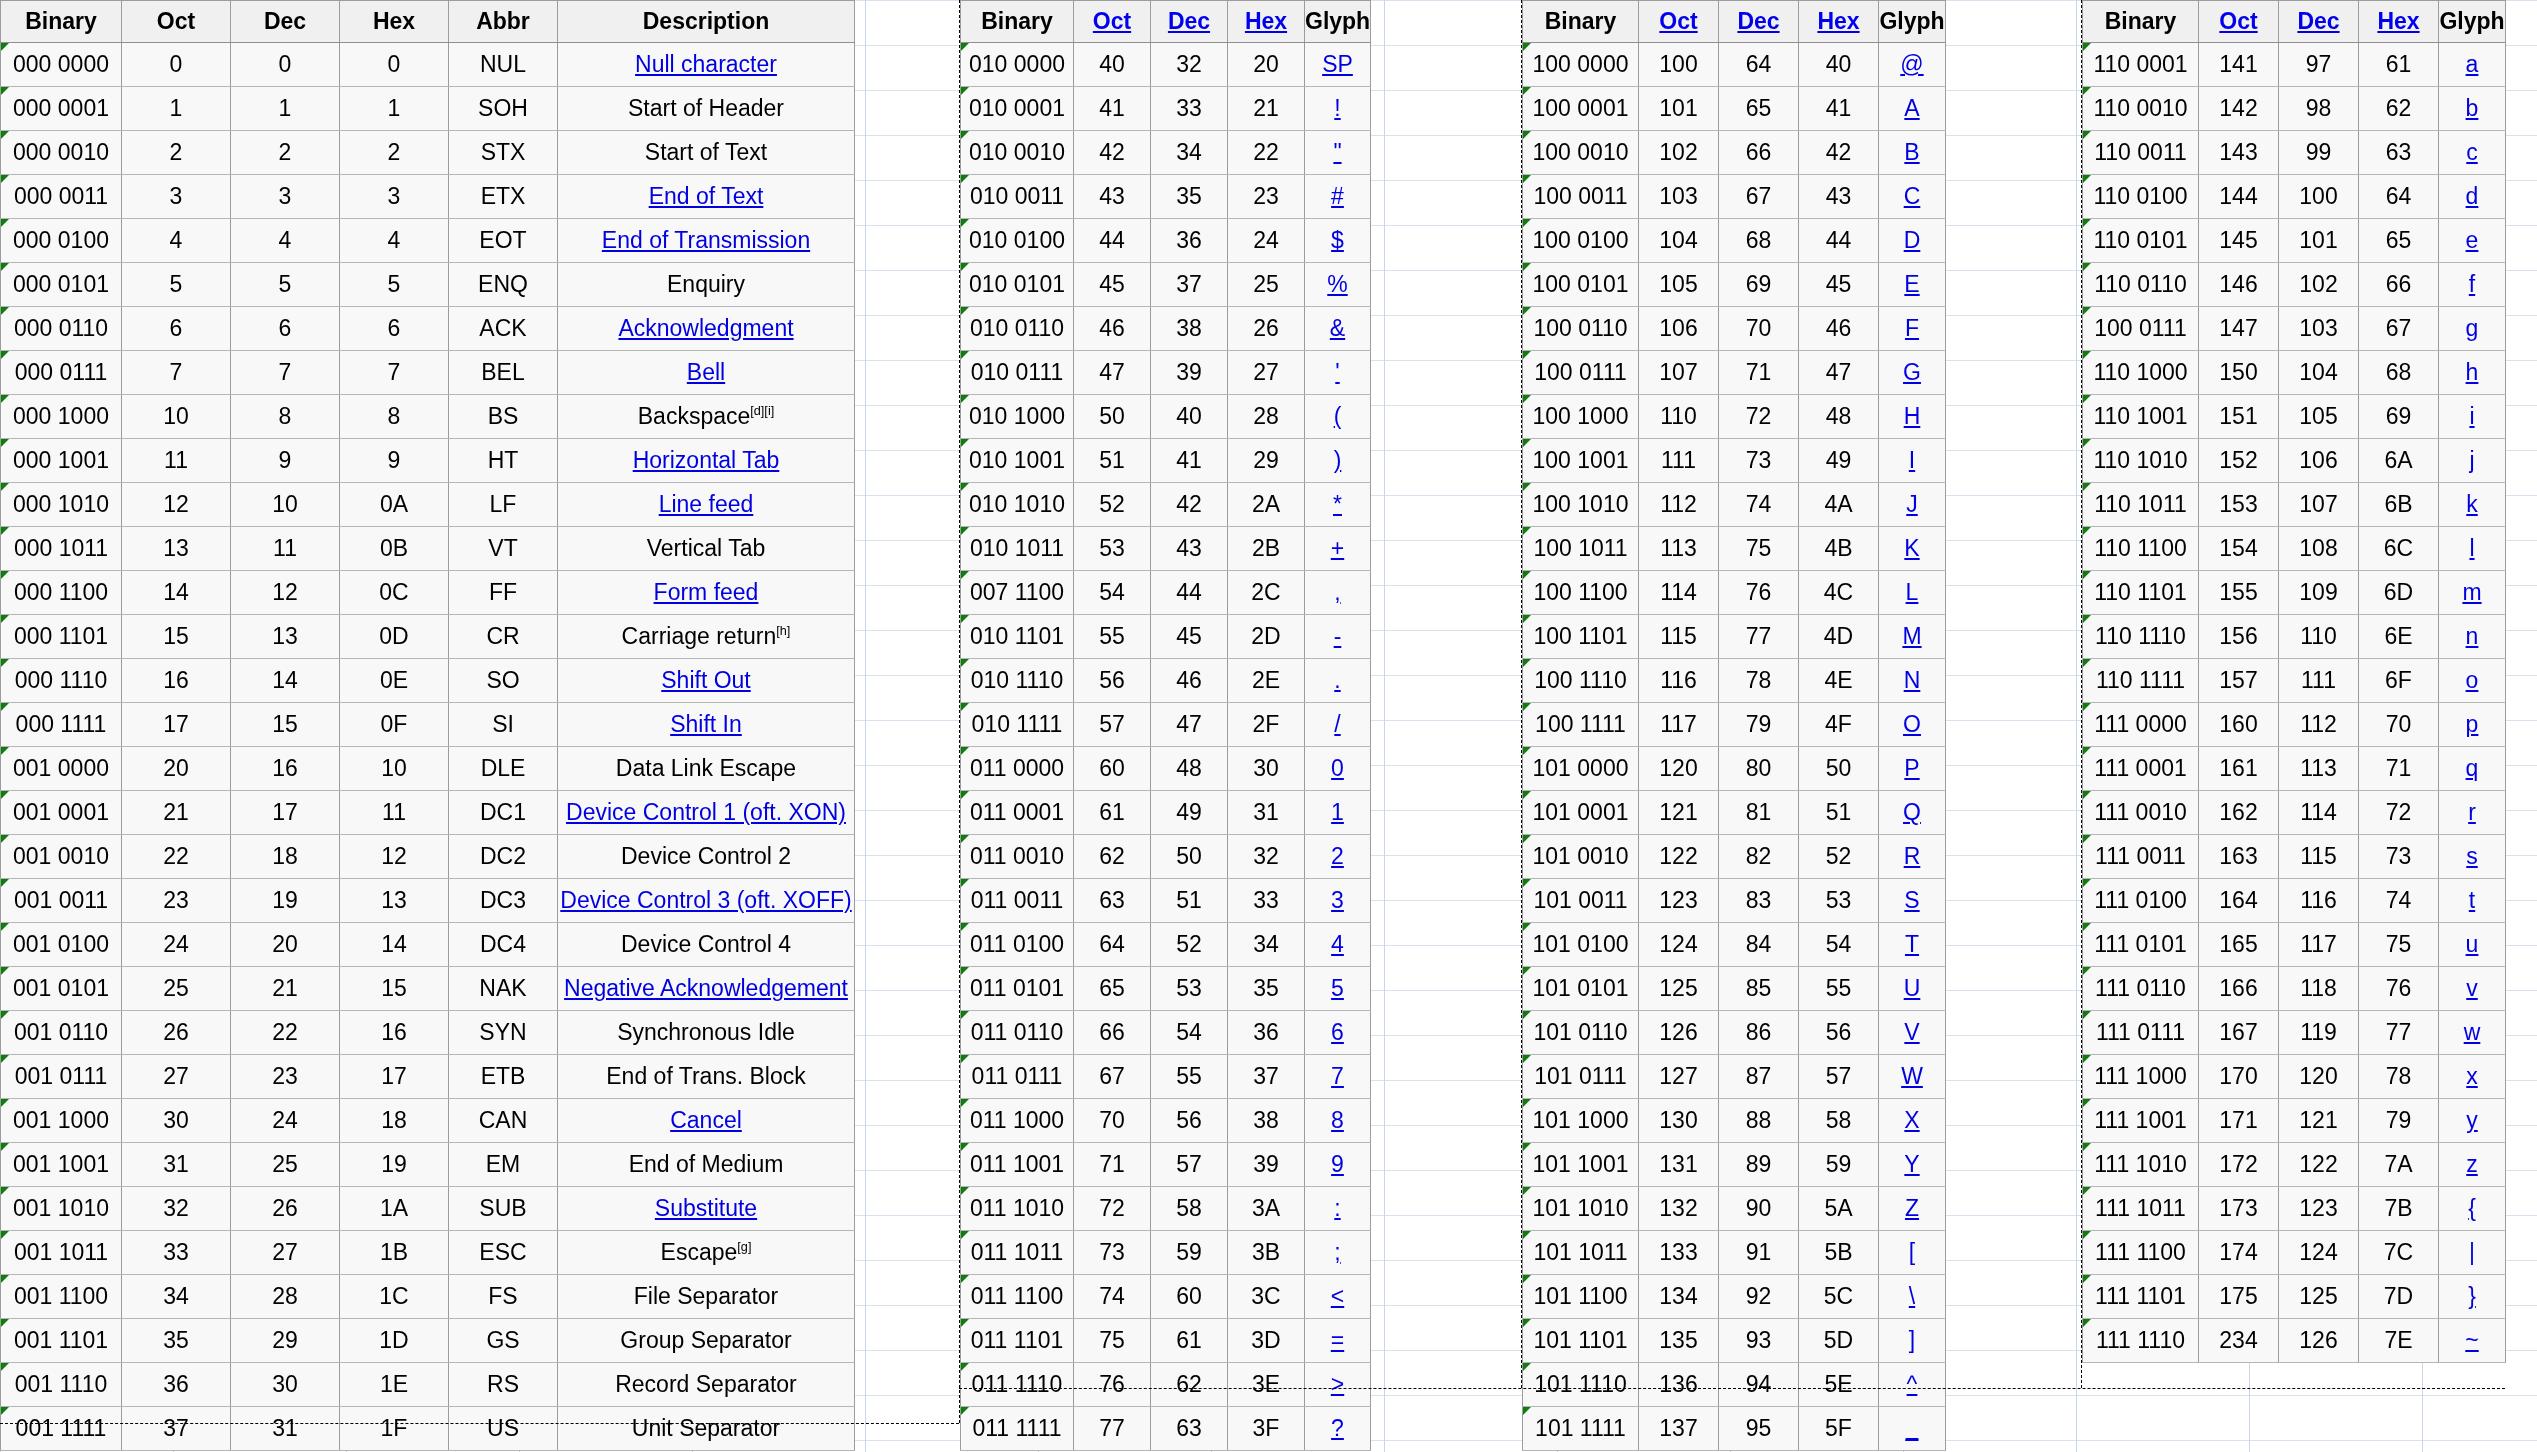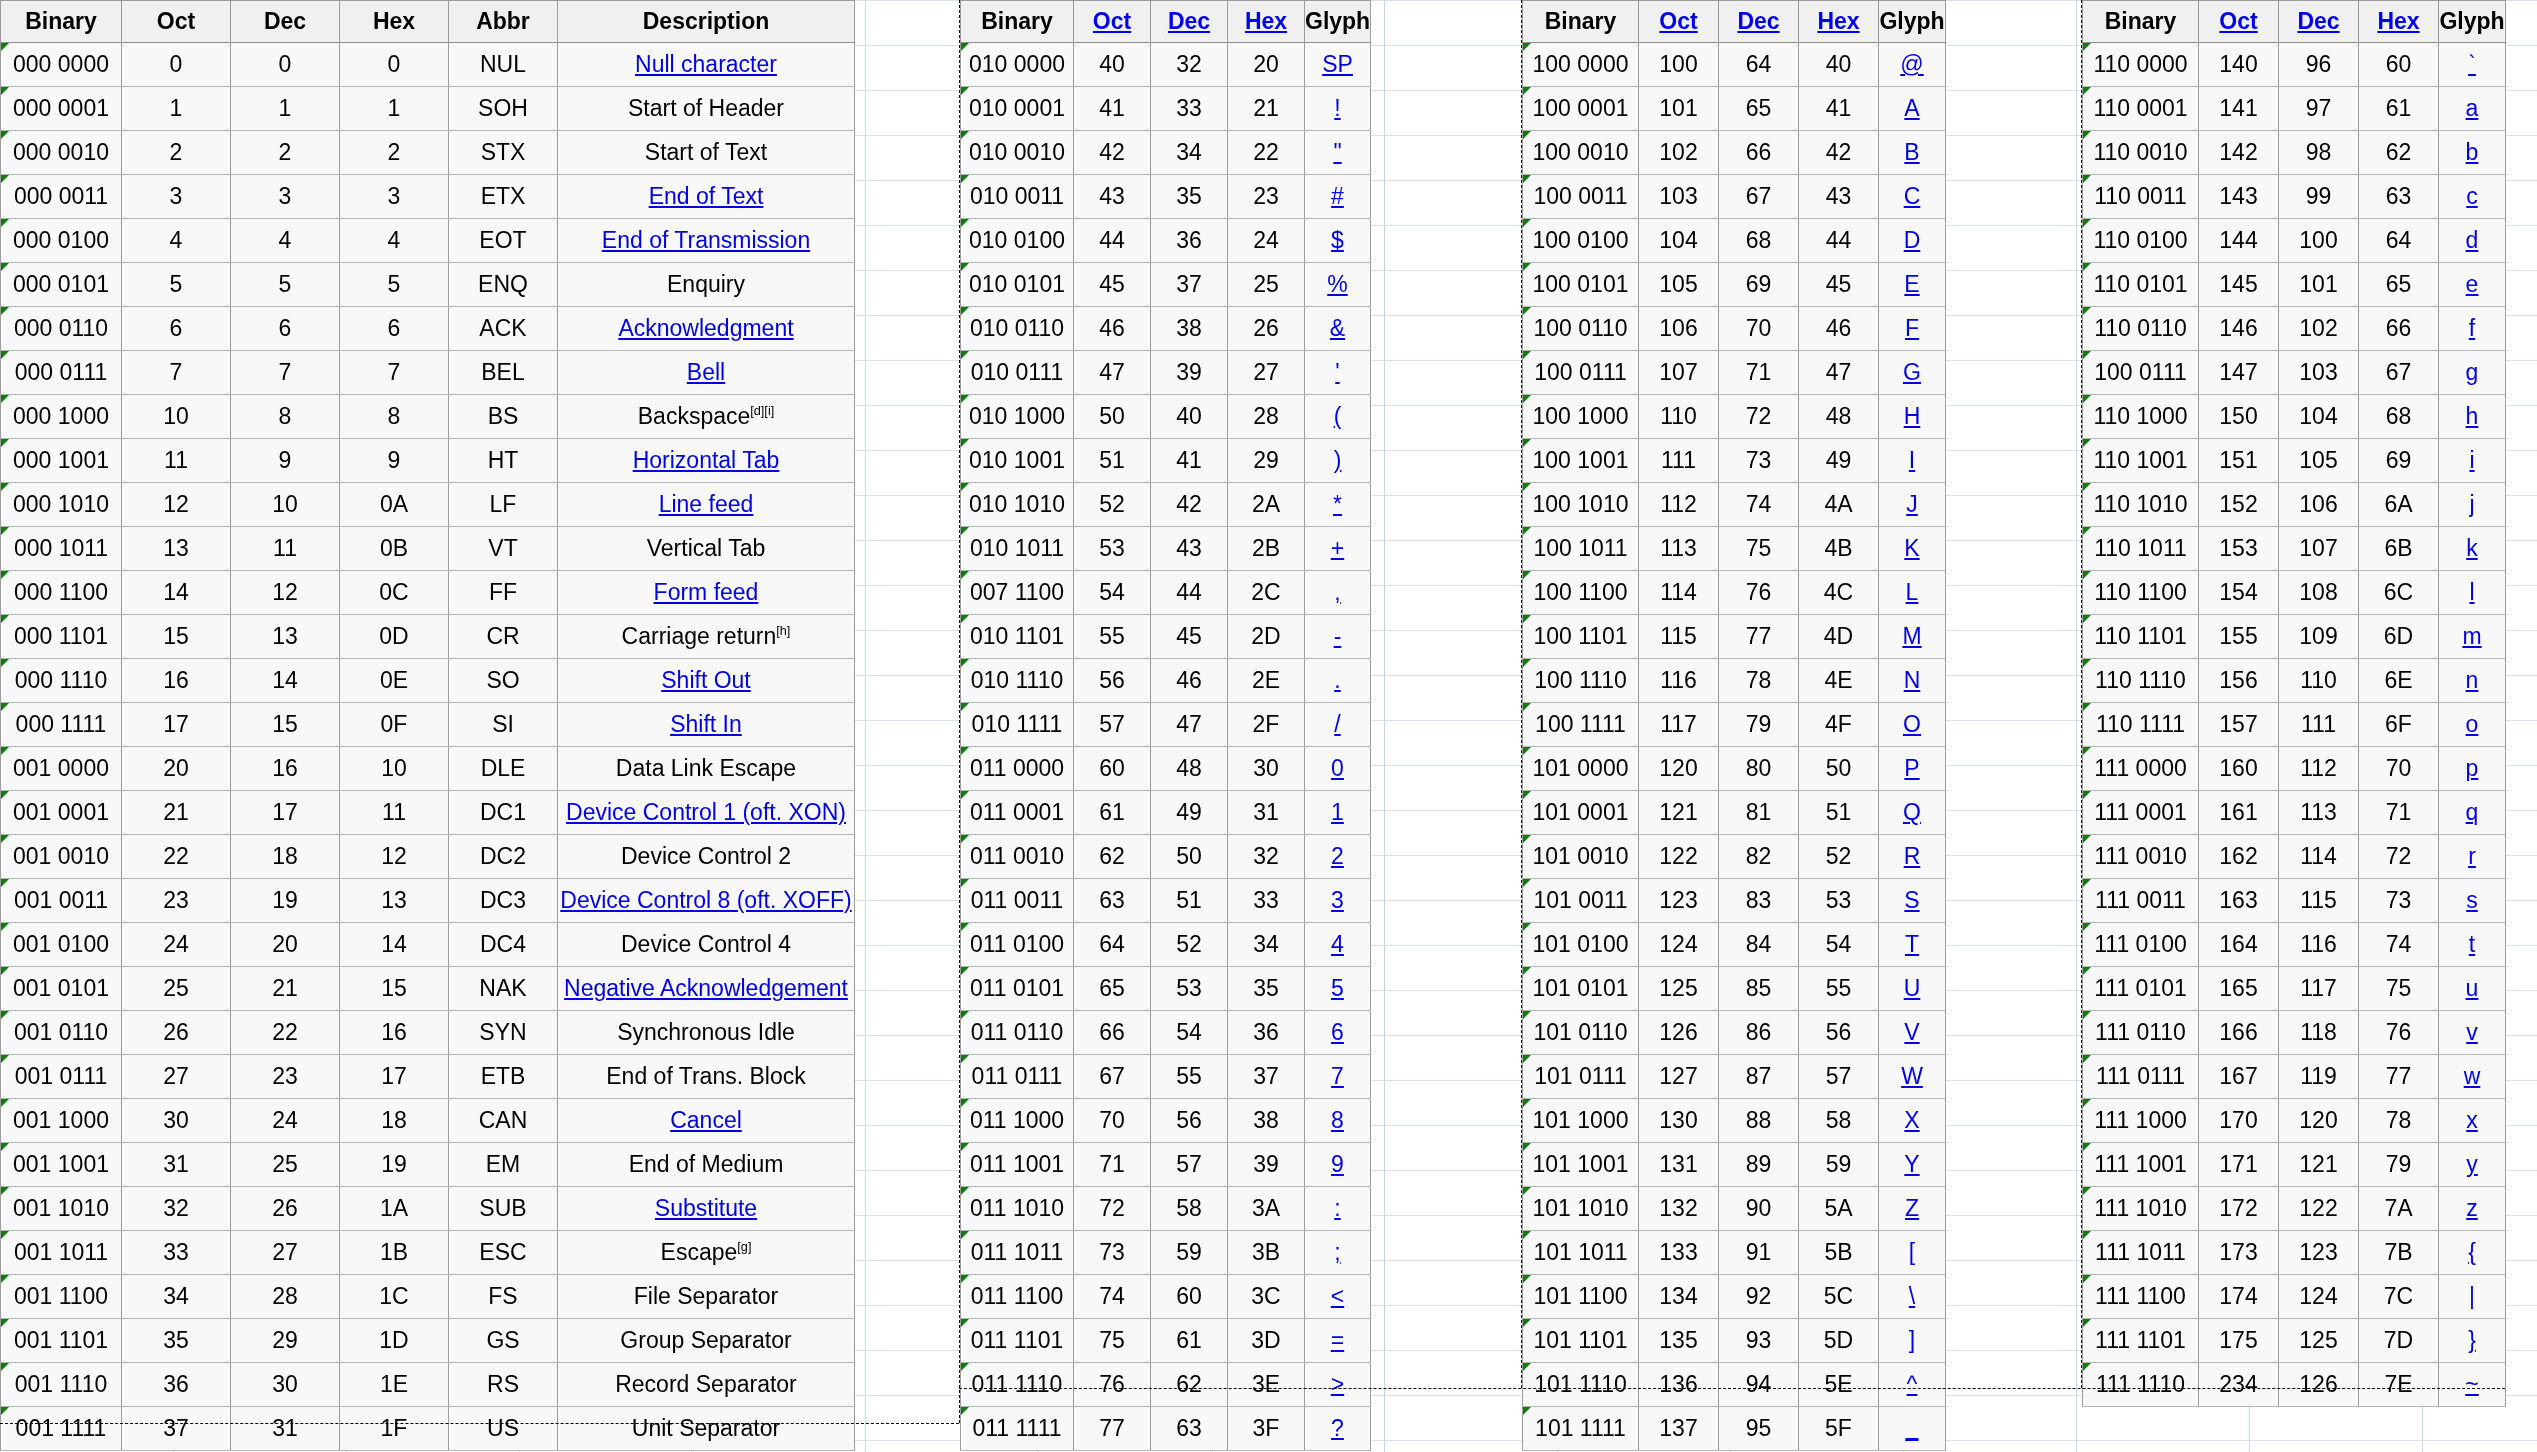--- a/index.html
+++ b/index.html
@@ -242,21 +242,21 @@
         <td class="c-hex">12</td>
         <td class="c-abbr">DC2</td>
         <td class="c-desc"><span>Device Control 2</span></td>
       </tr>
       <tr>
         <td class="c-bin tri"><span></span><span>001 0011</span></td>
         <td class="c-oct">23</td>
         <td class="c-dec">19</td>
         <td class="c-hex">13</td>
         <td class="c-abbr">DC3</td>
-        <td class="c-desc"><a class="lnk">Device Control 8 (oft. XOFF)</a></td>
+        <td class="c-desc"><a class="lnk">Device Control 3 (oft. XOFF)</a></td>
       </tr>
       <tr>
         <td class="c-bin tri"><span></span><span>001 0100</span></td>
         <td class="c-oct">24</td>
         <td class="c-dec">20</td>
         <td class="c-hex">14</td>
         <td class="c-abbr">DC4</td>
         <td class="c-desc"><span>Device Control 4</span></td>
       </tr>
       <tr>
@@ -852,27 +852,20 @@
       <tr>
         <th>Binary</th>
         <th><a class="hdr-link">Oct</a></th>
         <th><a class="hdr-link">Dec</a></th>
         <th><a class="hdr-link">Hex</a></th>
         <th>Glyph</th>
       </tr>
     </thead>
   <tbody>
       <tr>
-        <td class="c-bin tri"><span></span><span>110 0000</span></td>
-        <td class="c-oct">140</td>
-        <td class="c-dec">96</td>
-        <td class="c-hex">60</td>
-        <td class="c-gly"><a class="lnk">`</a></td>
-      </tr>
-      <tr>
         <td class="c-bin tri"><span></span><span>110 0001</span></td>
         <td class="c-oct">141</td>
         <td class="c-dec">97</td>
         <td class="c-hex">61</td>
         <td class="c-gly"><a class="lnk">a</a></td>
       </tr>
       <tr>
         <td class="c-bin tri"><span></span><span>110 0010</span></td>
         <td class="c-oct">142</td>
         <td class="c-dec">98</td>

